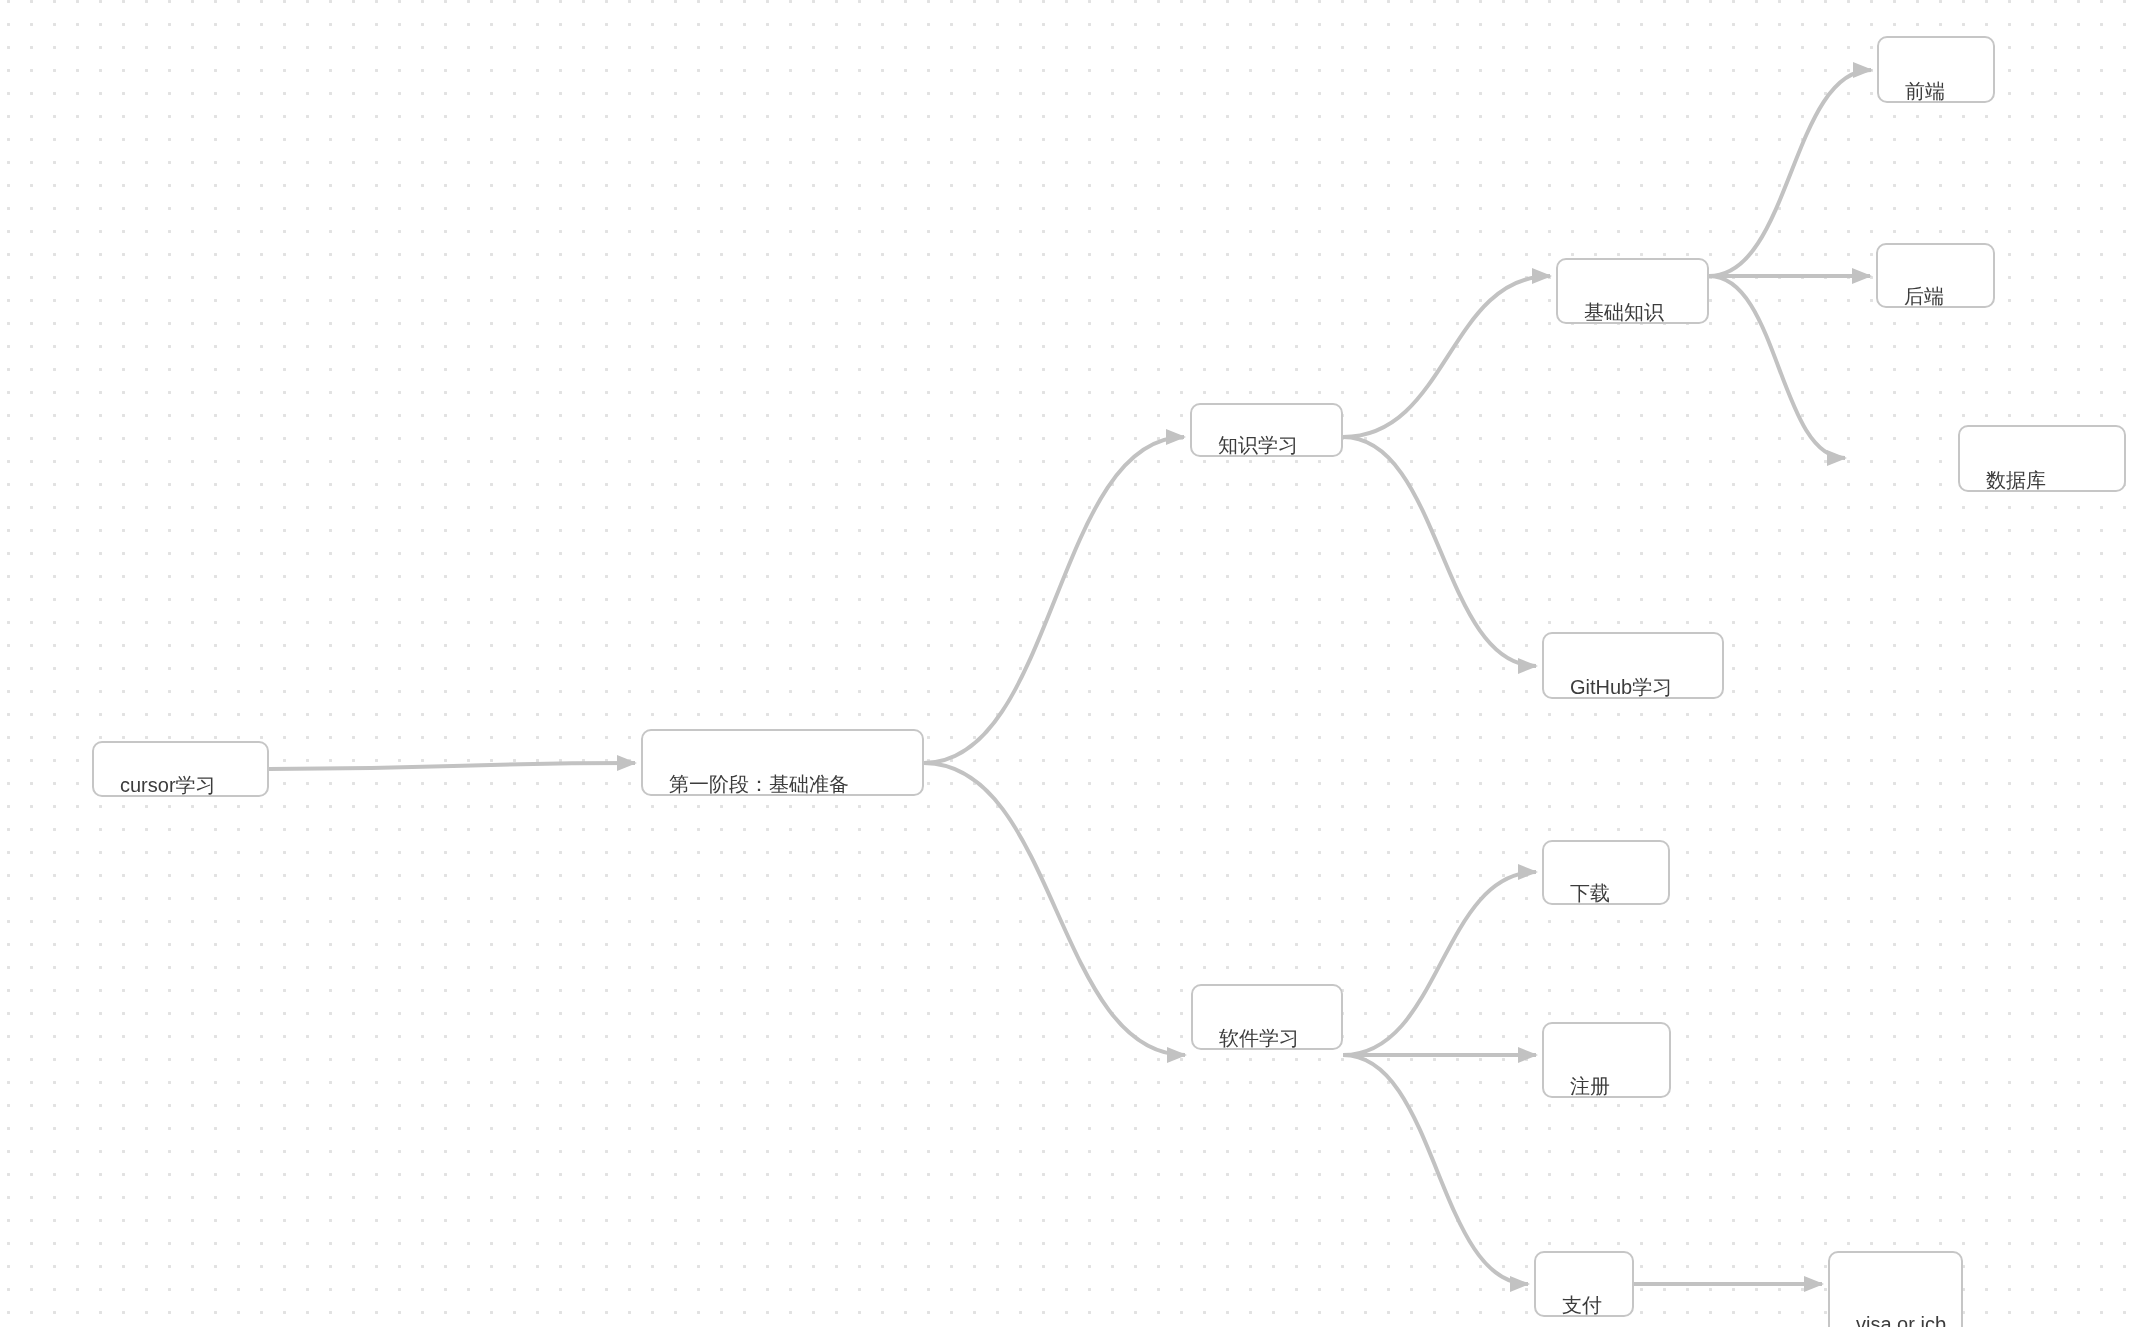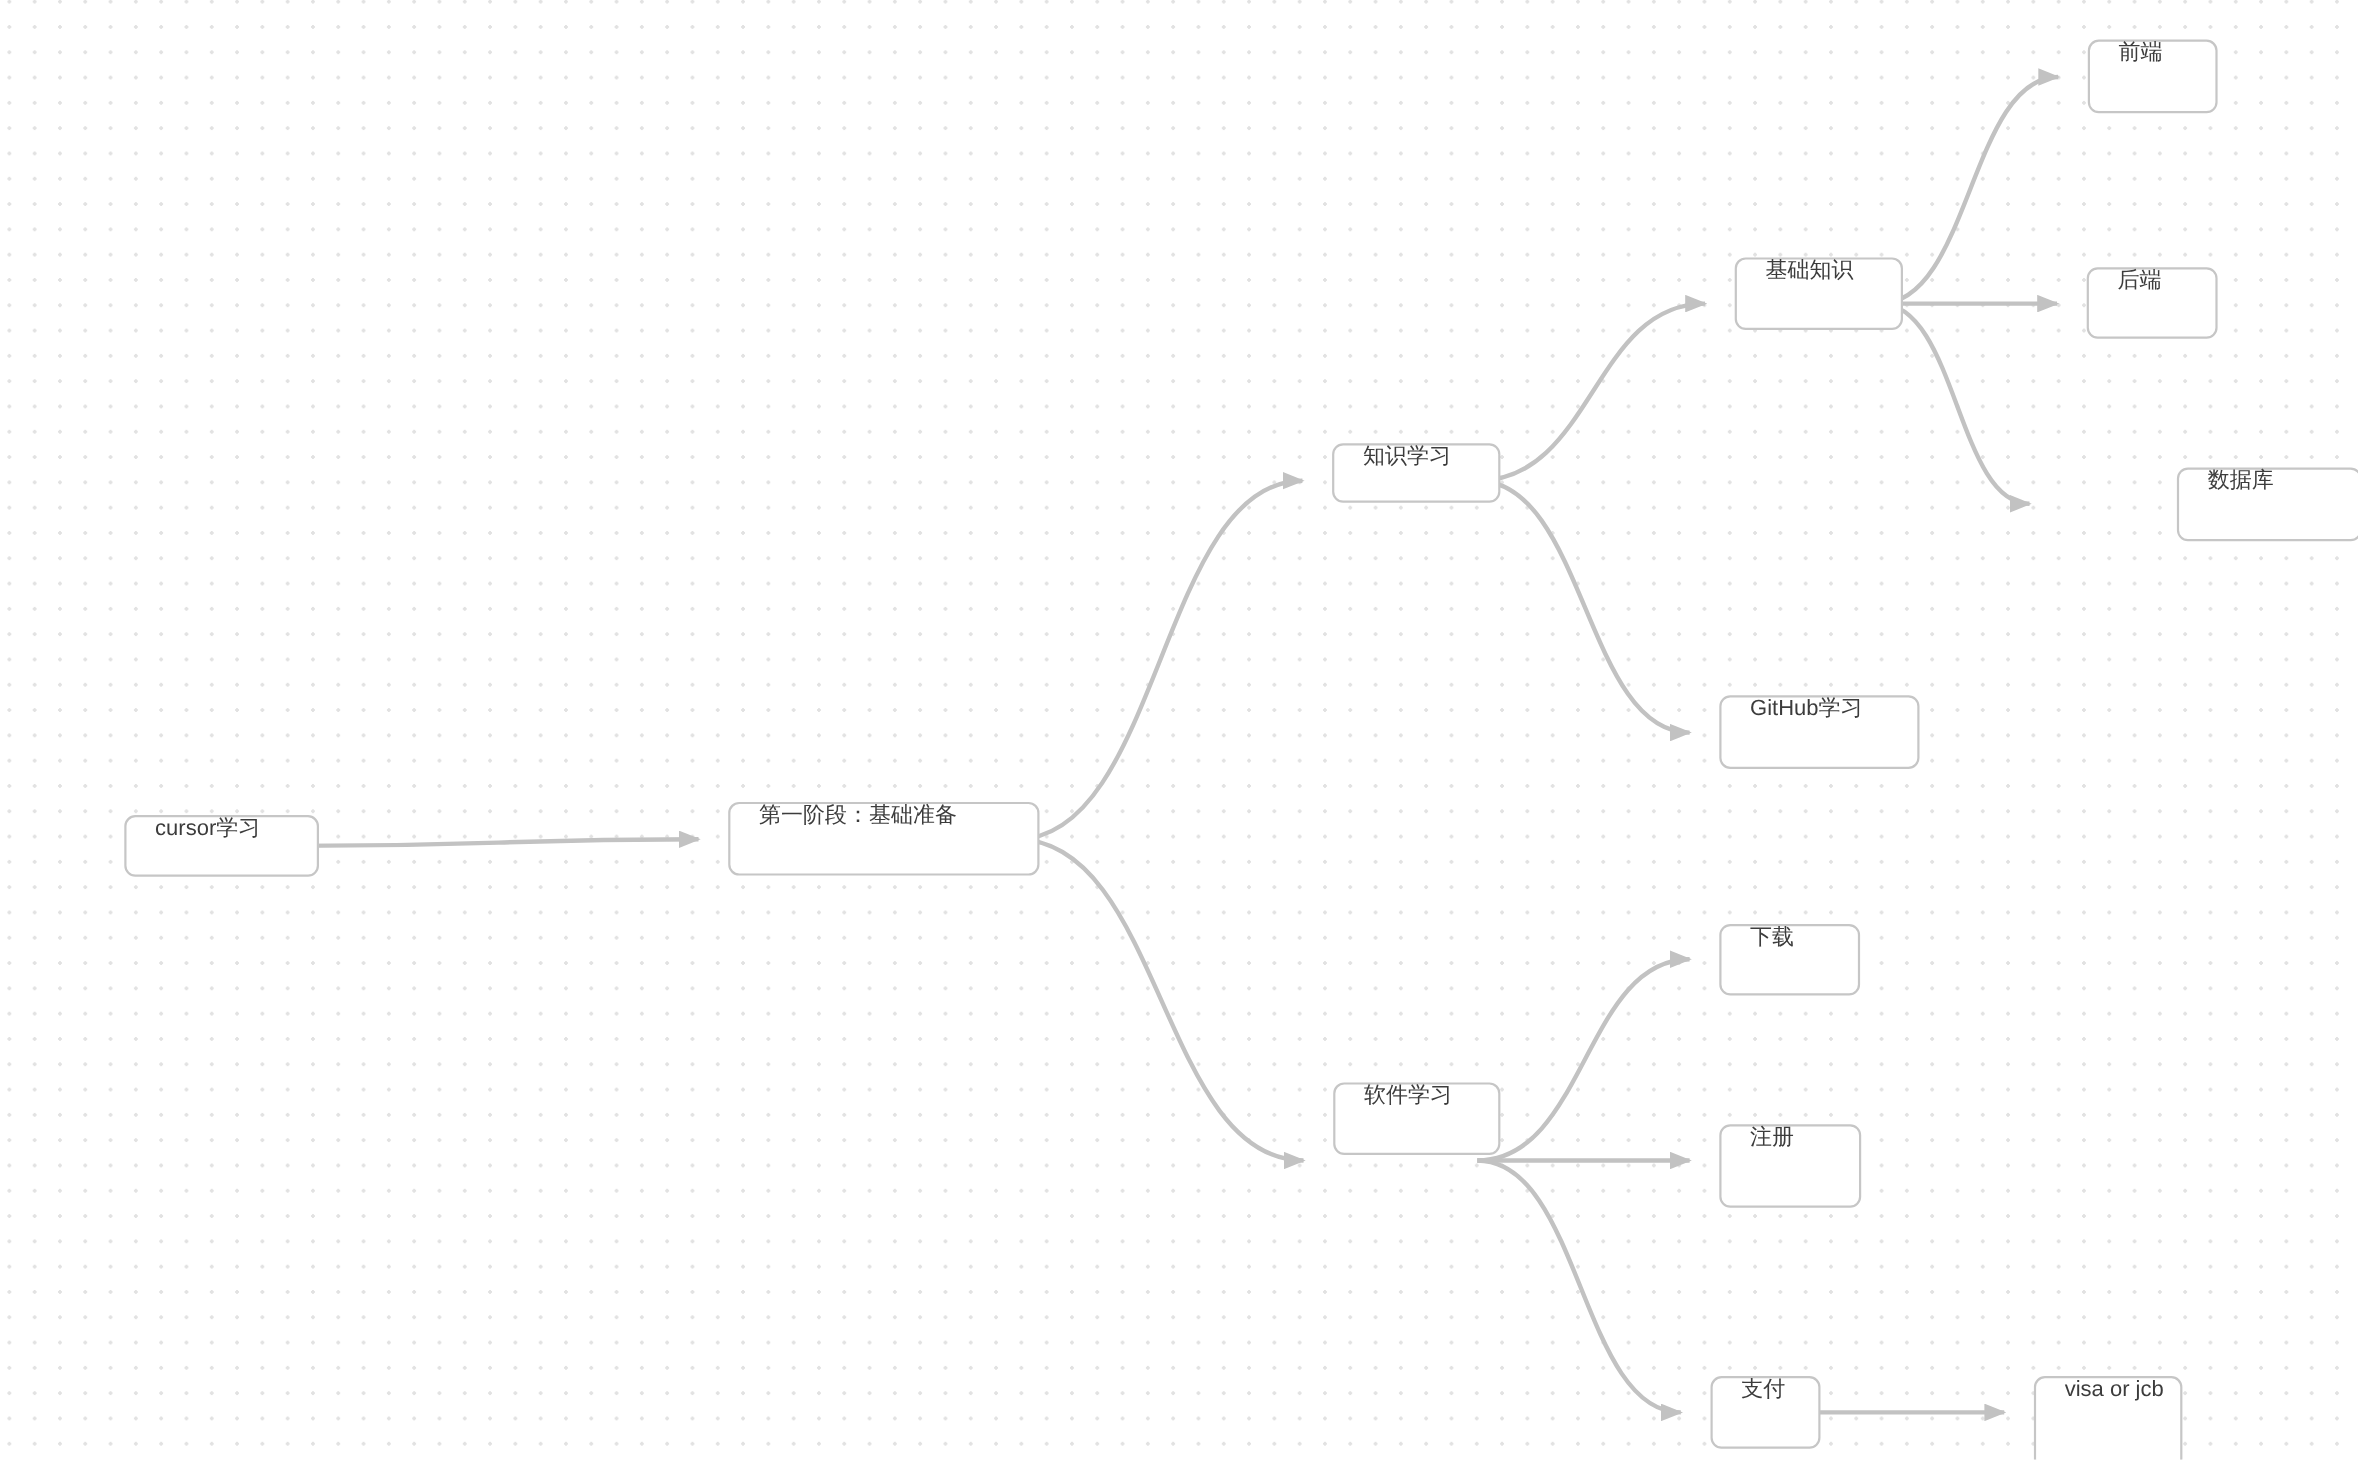--- a/index.html
+++ b/index.html
@@ -34,24 +34,23 @@
   .arrowhead {
     fill: var(--edge-color, #c2c2c2);
   }
   .node {
     position: absolute;
     box-sizing: border-box;
     background: var(--node-fill, #ffffff);
     border: 2px solid var(--node-border, #c6c6c6);
     border-radius: 10px;
     display: flex;
-    align-items: flex-start;
+    align-items: flex-end;
     padding-left: 26px;
     cursor: default;
-    margin-left: 21px;
   }
   .node-label {
     font-size: 20px;
     color: var(--text-color, #3c3c3c);
     white-space: nowrap;
     line-height: 1;
   }
 </style>
 </head>
 <body>
@@ -84,21 +83,21 @@
   </div>
 
   <div class="node" style="left:641px; top:729px;  width:283px; height:67px">
     <span class="node-label">第一阶段：基础准备</span>
   </div>
 
   <div class="node" style="left:1190px; top:403px; width:153px; height:54px">
     <span class="node-label">知识学习</span>
   </div>
 
-  <div class="node" style="left:1556px; top:234px; width:153px; height:66px">
+  <div class="node" style="left:1556px; top:258px; width:153px; height:66px">
     <span class="node-label">基础知识</span>
   </div>
 
   <div class="node" style="left:1877px; top:36px;  width:118px; height:67px">
     <span class="node-label">前端</span>
   </div>
 
   <div class="node" style="left:1876px; top:243px; width:119px; height:65px">
     <span class="node-label">后端</span>
   </div>

